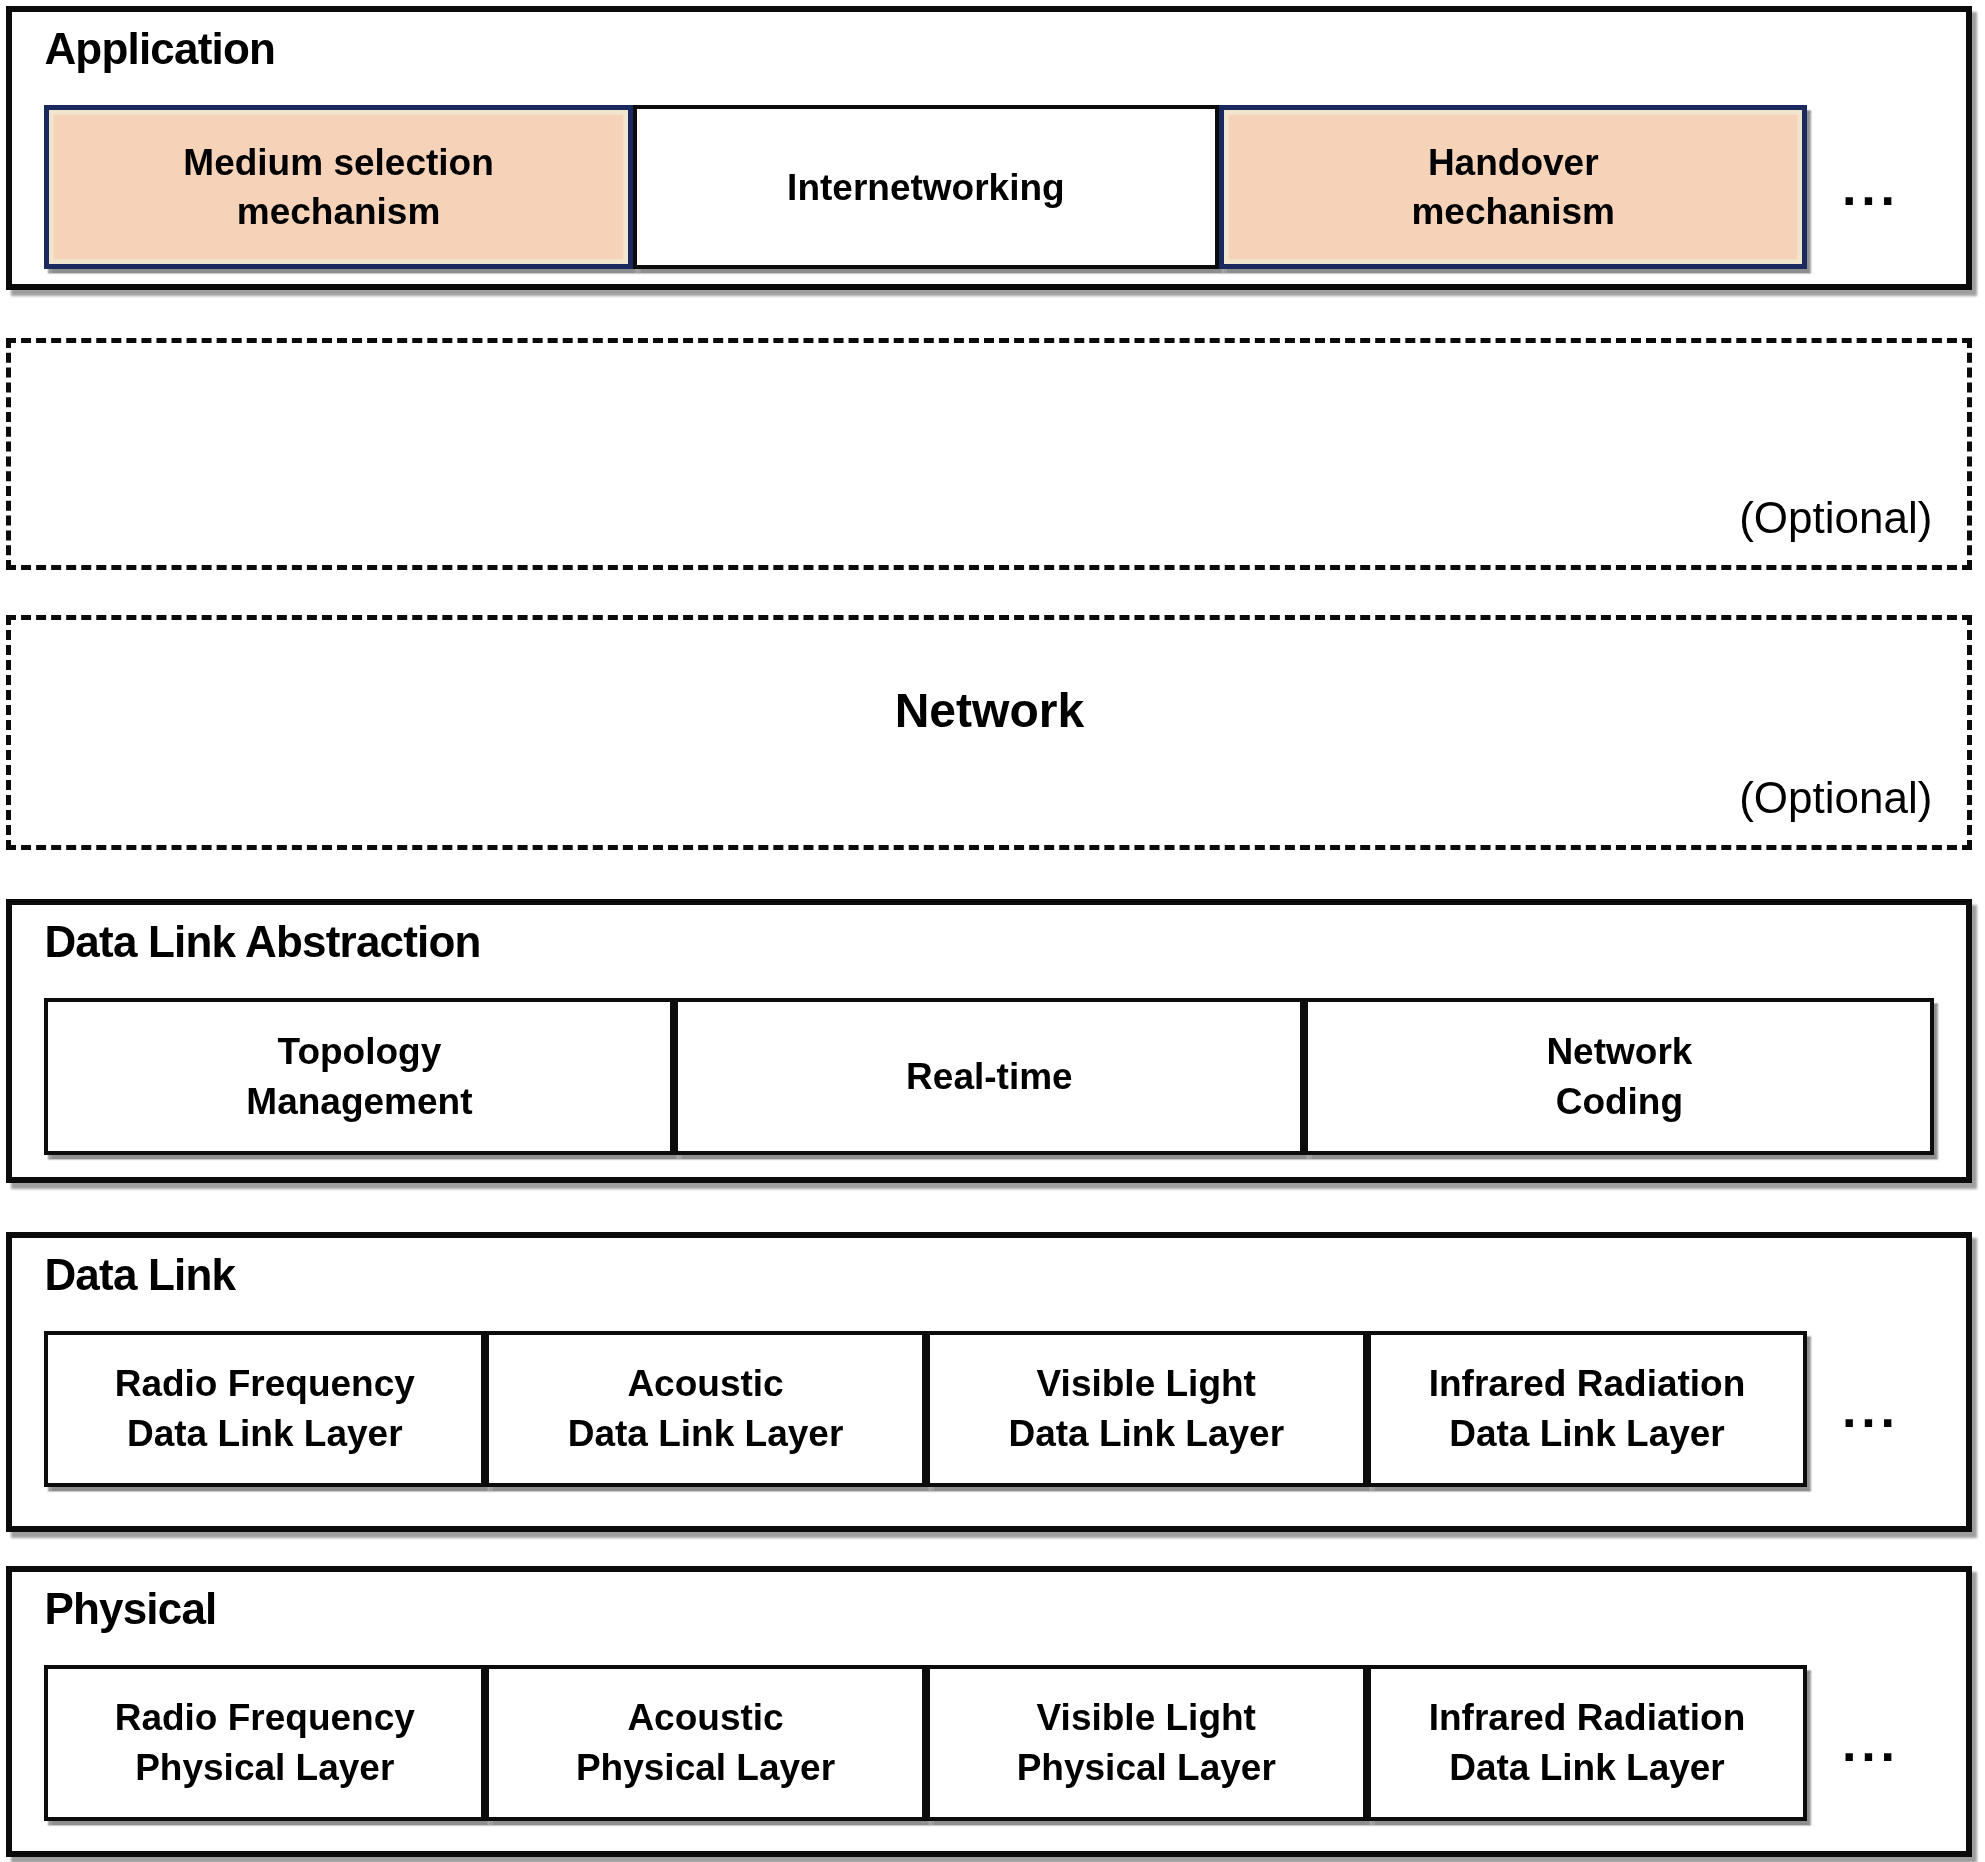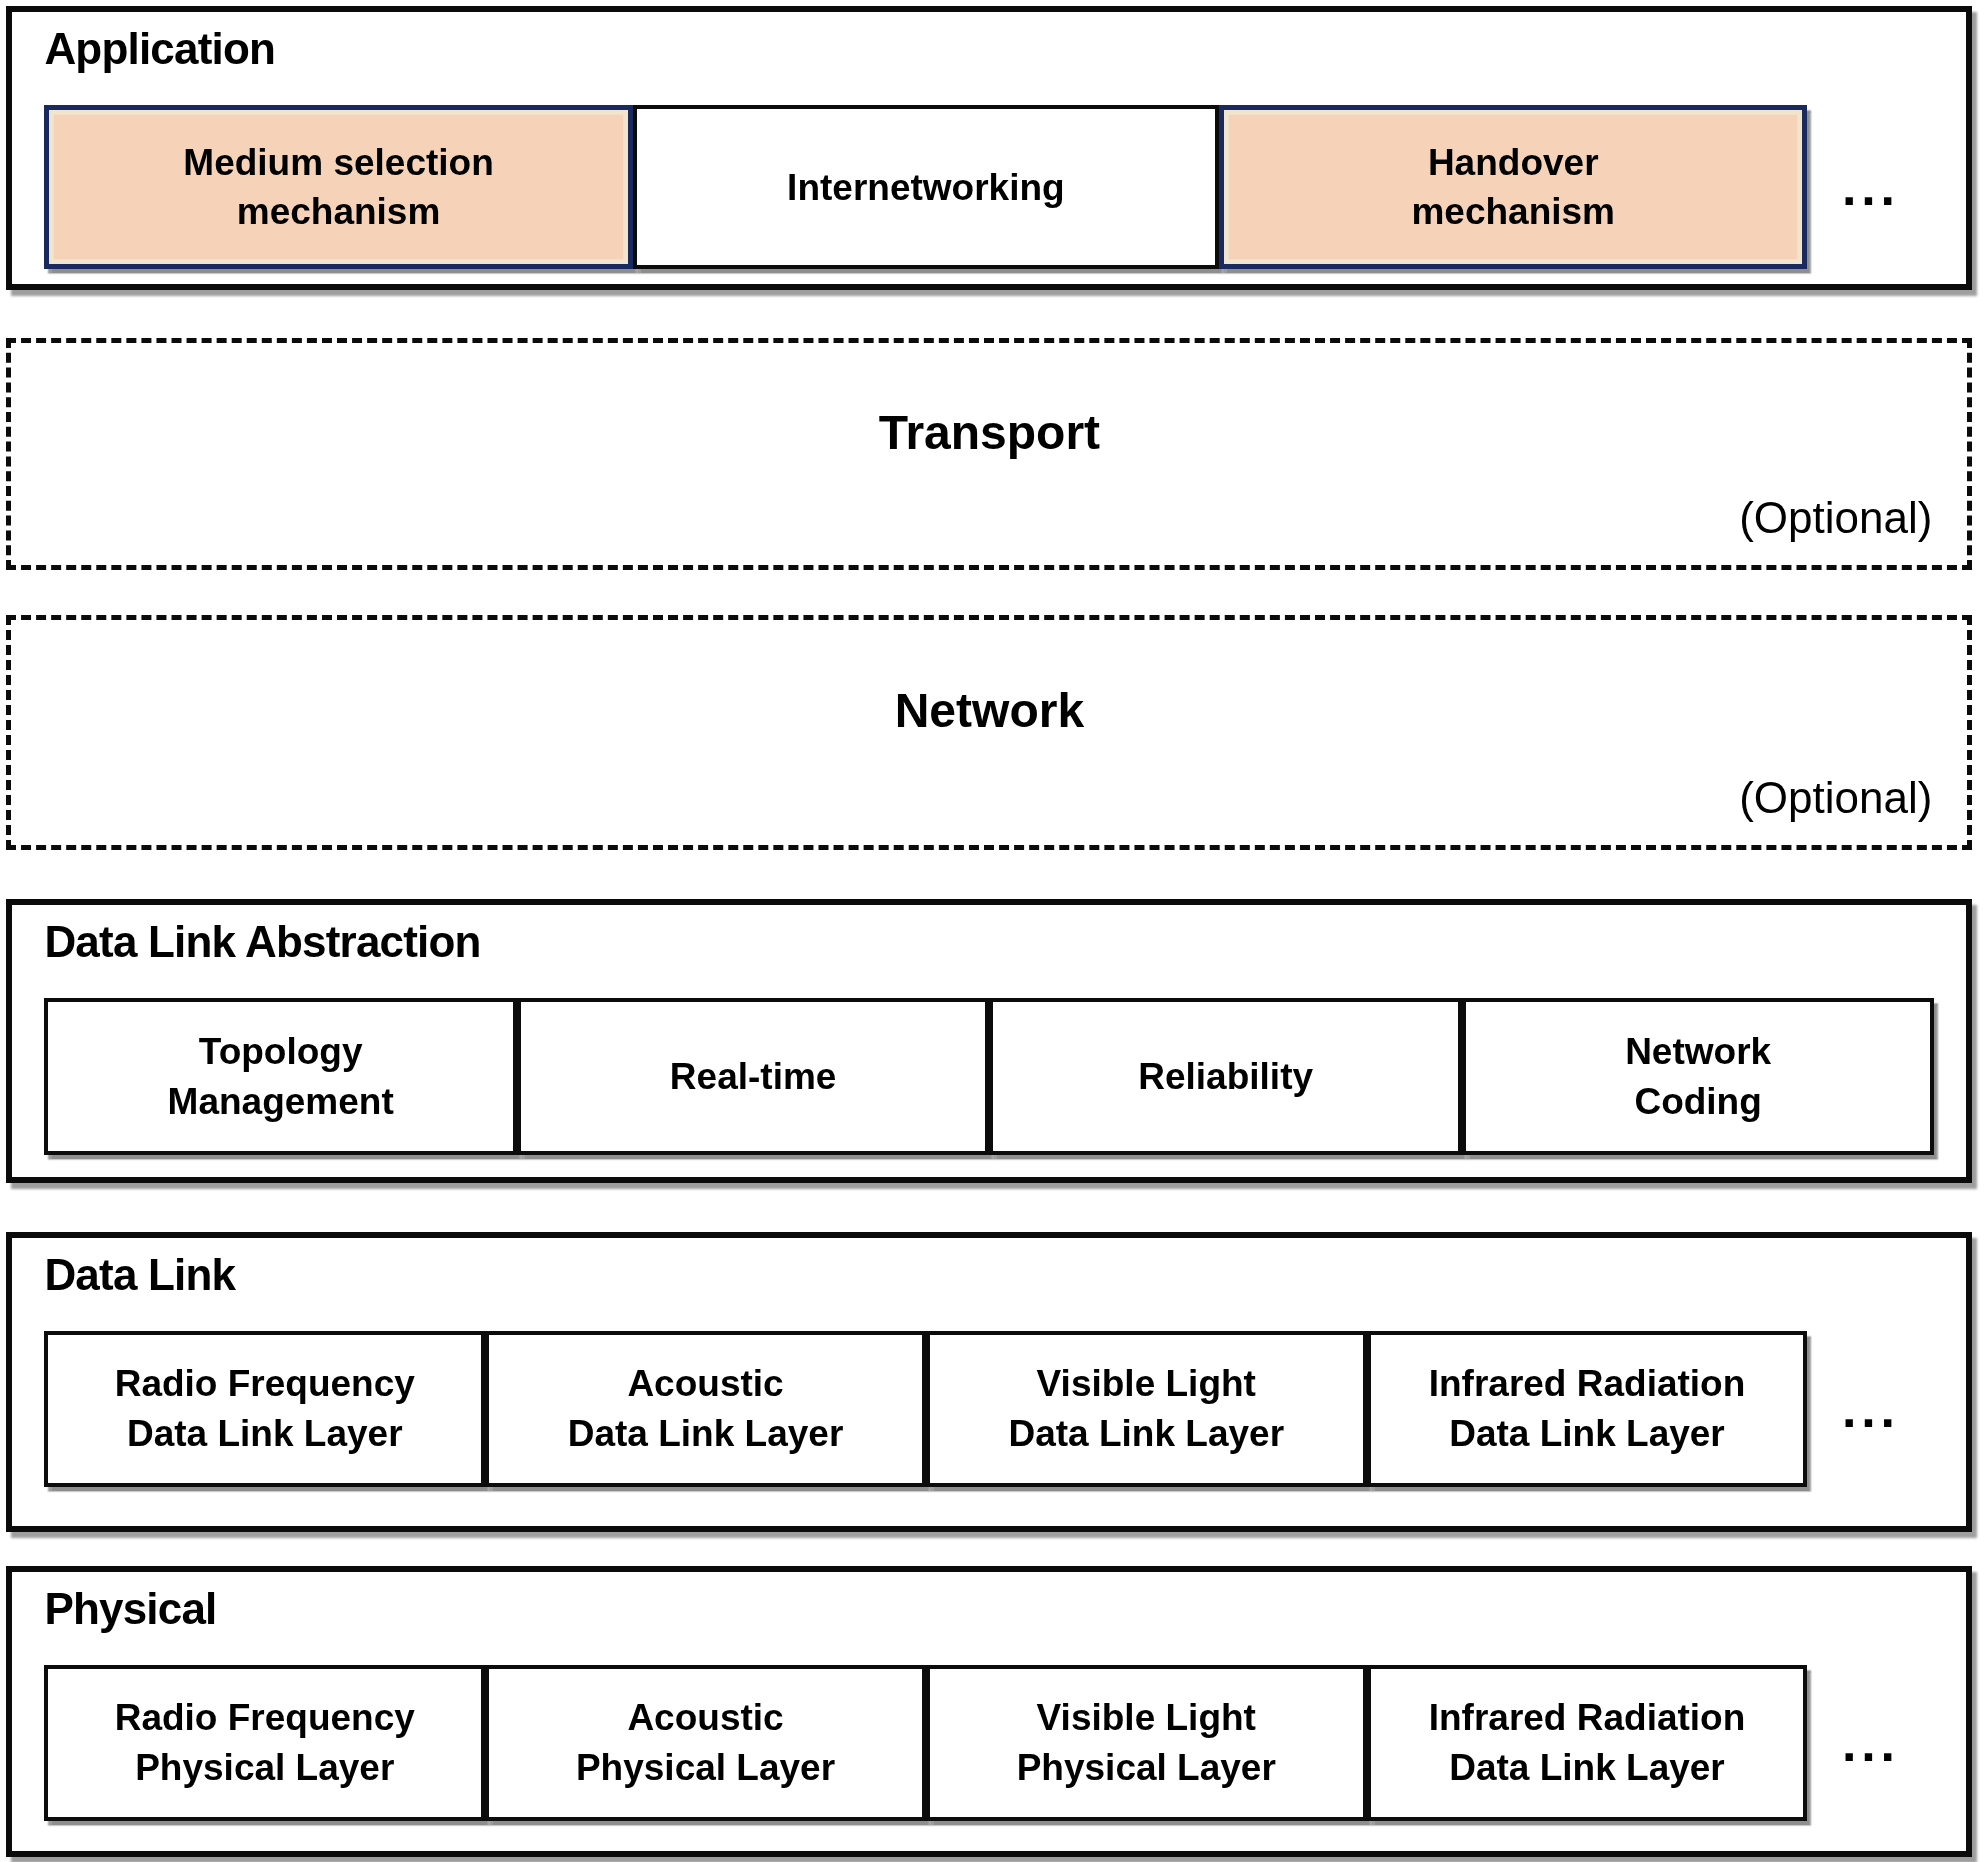--- a/index.html
+++ b/index.html
@@ -89,41 +89,37 @@
       </div>
       <div class="box highlight">
         <span class="label">Handover
 mechanism</span>
       </div>
       <div class="ellipsis-cell">...</div>
     </div>
   </section>
 
   <section class="layer dashedbox" id="sec-transport">
-    <div class="center-title">Transport</div>
     <div class="optional-note">(Optional)</div>
   </section>
 
   <section class="layer dashedbox" id="sec-network">
     <div class="center-title">Network</div>
     <div class="optional-note">(Optional)</div>
   </section>
 
   <section class="layer solid" id="sec-dla">
     <h2 class="section-title">Data Link Abstraction</h2>
     <div class="row row-dla">
       <div class="box">
         <span class="label">Topology
 Management</span>
       </div>
       <div class="box">
         <span class="label">Real-time</span>
-      </div>
-      <div class="box">
-        <span class="label">Reliability</span>
       </div>
       <div class="box">
         <span class="label">Network
 Coding</span>
       </div>
     </div>
   </section>
 
   <section class="layer solid" id="sec-dl">
     <h2 class="section-title">Data Link</h2>

